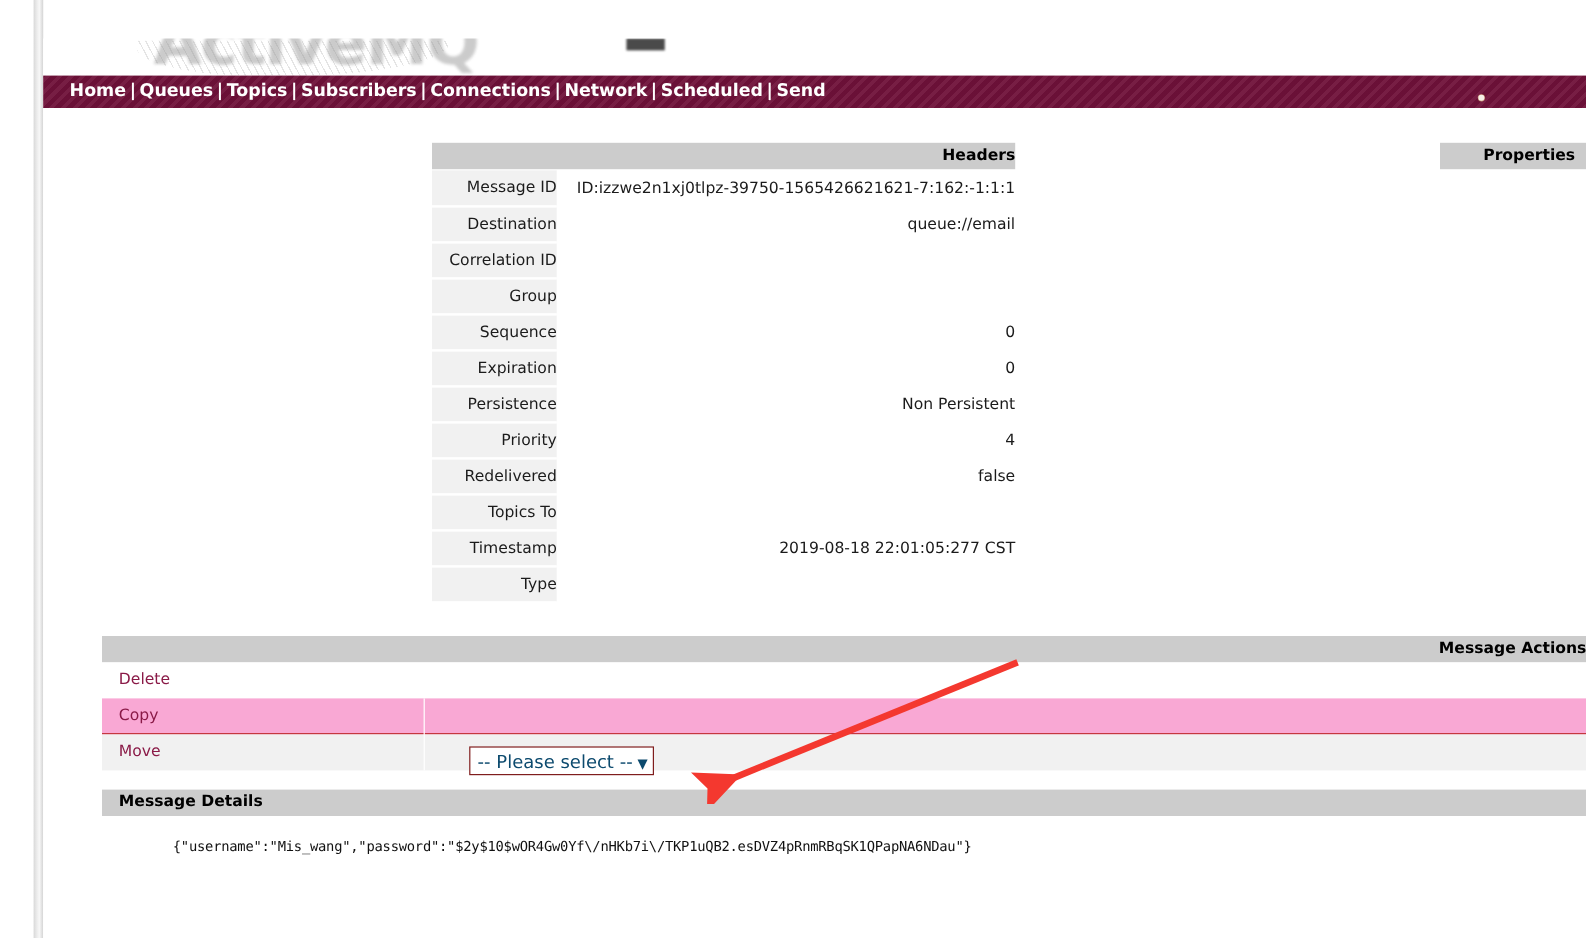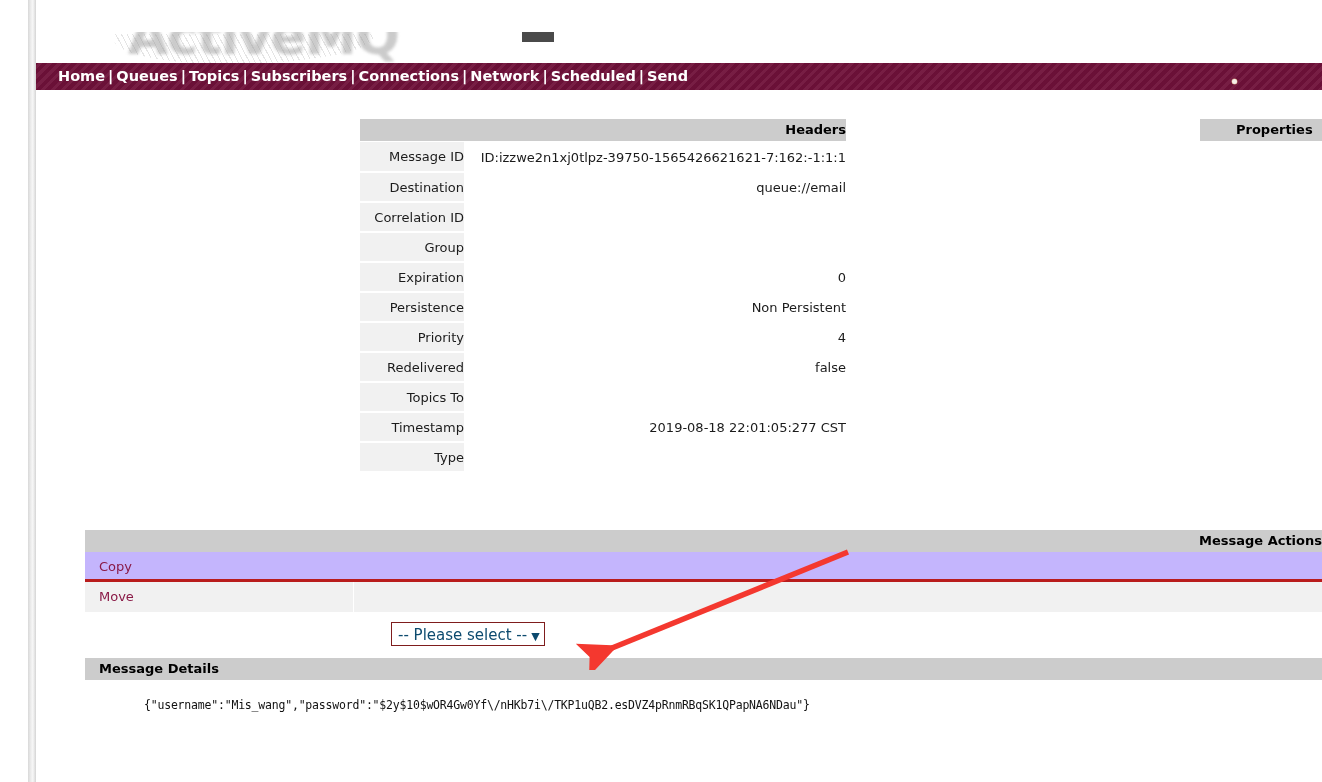--- a/index.html
+++ b/index.html
@@ -188,21 +188,21 @@
     box-sizing: border-box;
   }
   .action-row .label {
     position: absolute;
     left: 14px; top: 0;
     color: #8a1a47;
     font-size: 13px;
     cursor: pointer;
   }
   #row-delete { background: #ffffff; height: 30px; }
-  #row-copy   { background: #c4b5fd; border-bottom: 3px solid #b91c1c; padding-left: 16px; }
+  #row-copy   { background: #f9a8d4; border-bottom: 1px solid #b91c1c; padding-left: 16px; }
   #row-move   { background: #f1f1f1; }
   #actions-split {
     position: absolute;
     left: 268px; top: 30px;
     width: 1px; height: 60px;
     background: #ffffff;
   }
   #select-wrap {
     position: absolute;
     left: 306px; top: 70px;
@@ -298,20 +298,24 @@
         </tr>
         <tr>
           <td class="k">Correlation ID</td>
           <td class="v"></td>
         </tr>
         <tr>
           <td class="k">Group</td>
           <td class="v"></td>
         </tr>
         <tr>
+          <td class="k">Sequence</td>
+          <td class="v">0</td>
+        </tr>
+        <tr>
           <td class="k">Expiration</td>
           <td class="v">0</td>
         </tr>
         <tr>
           <td class="k">Persistence</td>
           <td class="v">Non Persistent</td>
         </tr>
         <tr>
           <td class="k">Priority</td>
           <td class="v">4</td>
@@ -336,20 +340,23 @@
     </table>
   </div>
 
   <div id="properties-panel">
     <div class="section-bar">Properties</div>
   </div>
 
   <div id="actions-panel">
     <div class="section-bar">Message Actions</div>
     <div id="actions-body">
+      <div class="action-row" id="row-delete">
+        <span class="label">Delete</span>
+      </div>
       <div class="action-row" id="row-copy">
         <span class="label">Copy</span>
       </div>
       <div class="action-row" id="row-move">
         <span class="label">Move</span>
       </div>
       <div id="actions-split"></div>
       <div id="select-wrap">
         <div id="queue-select"><span>-- Please select --</span><span class="caret">▼</span></div>
       </div>

